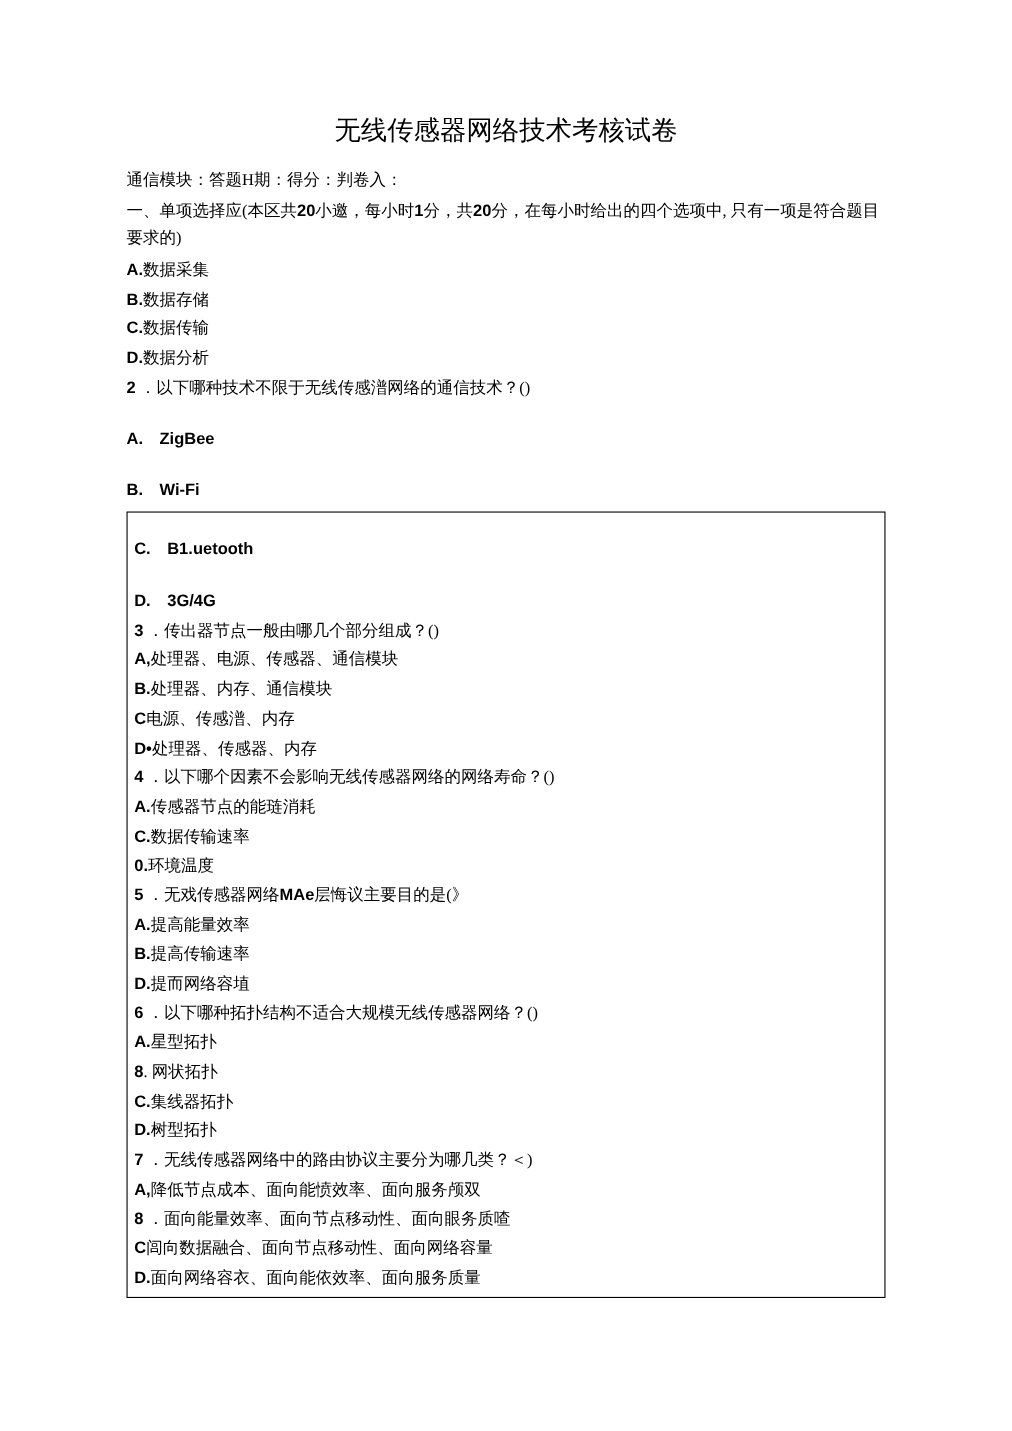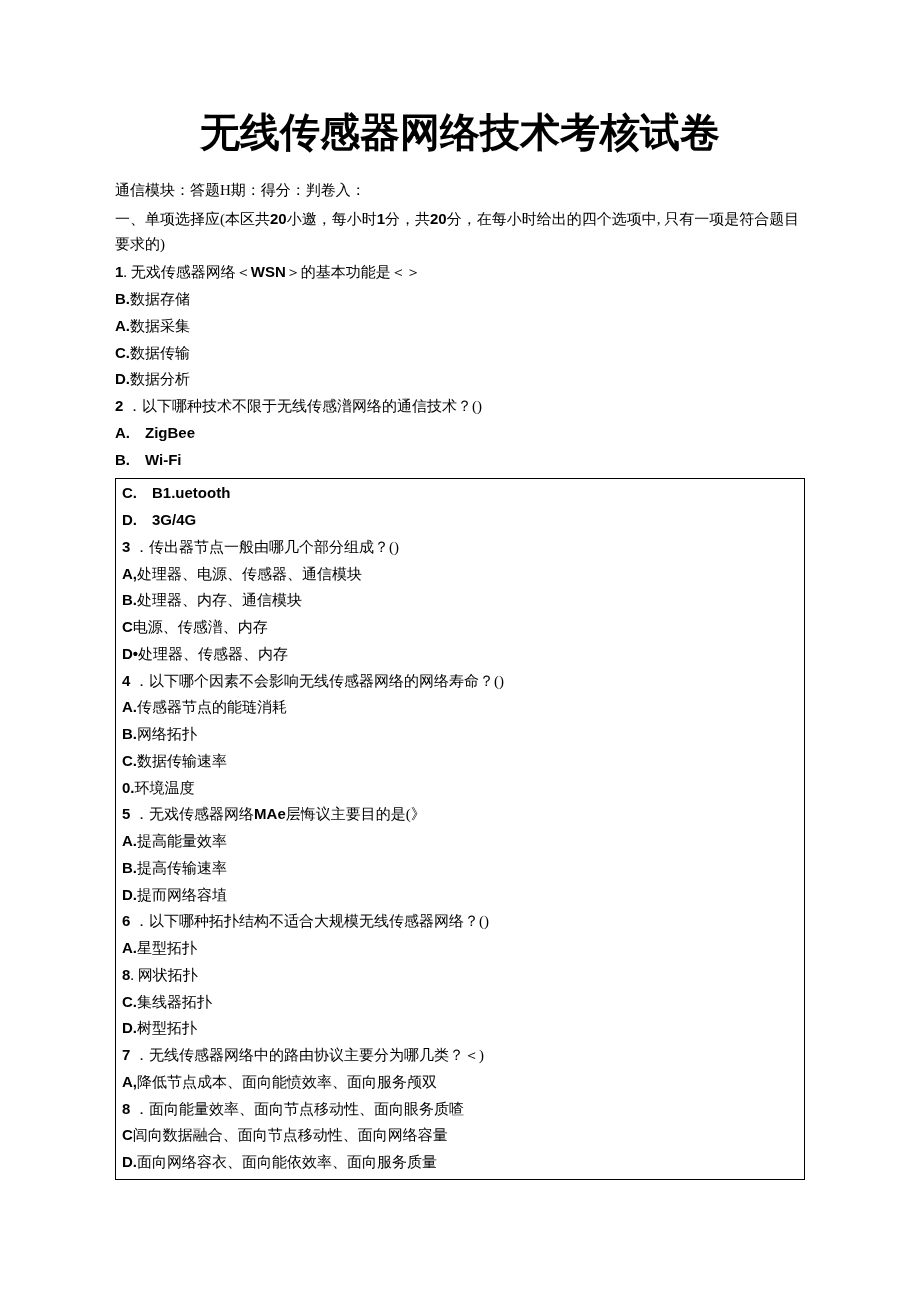--- a/index.html
+++ b/index.html
@@ -10,37 +10,38 @@
       background: #fff;
       margin: 0;
       padding: 0;
       width: 920px;
     }
     .page {
       padding: 100px 115px 60px 115px;
     }
     .title {
       text-align: center;
-      font-size: 40px;
+      font-size: 24px;
       margin-bottom: 12px;
-      font-weight: bold;
+      font-weight: normal;
     }
     .meta-line {
       text-align: left;
       margin-bottom: 4px;
     }
     .section-intro {
       margin-bottom: 4px;
     }
     .line {
       margin-bottom: 2px;
     }
     .bold {
       font-family: Arial, "Microsoft YaHei", sans-serif;
       font-weight: bold;
+      margin-top: 20px;
     }
     .opt-label {
       font-family: Arial, "Microsoft YaHei", sans-serif;
       font-weight: bold;
       display: inline-block;
     }
     .q-num {
       font-family: Arial, "Microsoft YaHei", sans-serif;
       font-weight: bold;
     }
@@ -63,25 +64,22 @@
 <div class="page">
 
   <div class="title">无线传感器网络技术考核试卷</div>
 
   <div class="meta-line">通信模块：答题H期：得分：判卷入：</div>
 
   <div class="section-intro">
     <span>一、单项选择应(本区共</span><span class="bold">20</span><span>小邀，每小时</span><span class="bold">1</span><span>分，共</span><span class="bold">20</span><span>分，在每小时给出的四个选项中, 只有一项是符合题目要求的)</span>
   </div>
 
-  <div class="line">
-    <span class="q-num">1</span><span>. 无戏传感器网络＜</span><span class="bold">WSN</span><span>＞的基本功能是＜＞</span>
-  </div>
+  <div class="line"><span class="opt-label">A.</span><span>数据采集</span></div>
   <div class="line"><span class="opt-label">B.</span><span>数据存储</span></div>
-  <div class="line"><span class="opt-label">A.</span><span>数据采集</span></div>
   <div class="line"><span class="opt-label">C.</span><span>数据传输</span></div>
   <div class="line"><span class="opt-label">D.</span><span>数据分析</span></div>
 
   <div class="line">
     <span class="q-num">2</span><span> ．以下哪种技术不限于无线传感潽网络的通信技术？()</span>
   </div>
   <div class="line opt-line-sp">
       <span class="opt-label">A.</span>
       <span class="bold">ZigBee</span>
     </div>
@@ -105,21 +103,20 @@
     </div>
     <div class="line"><span class="opt-label">A,</span><span>处理器、电源、传感器、通信模块</span></div>
     <div class="line"><span class="opt-label">B.</span><span>处理器、内存、通信模块</span></div>
     <div class="line"><span class="opt-label">C</span><span>电源、传感潽、内存</span></div>
     <div class="line"><span class="opt-label">D•</span><span>处理器、传感器、内存</span></div>
 
     <div class="line">
       <span class="q-num">4</span><span> ．以下哪个因素不会影响无线传感器网络的网络寿命？()</span>
     </div>
     <div class="line"><span class="opt-label">A.</span><span>传感器节点的能琏消耗</span></div>
-    <div class="line"><span class="opt-label">B.</span><span>网络拓扑</span></div>
     <div class="line"><span class="opt-label">C.</span><span>数据传输速率</span></div>
     <div class="line"><span class="opt-label">0.</span><span>环境温度</span></div>
 
     <div class="line">
       <span class="q-num">5</span><span> ．无戏传感器网络</span><span class="bold">MAe</span><span>层悔议主要目的是(》</span>
     </div>
     <div class="line"><span class="opt-label">A.</span><span>提高能量效率</span></div>
     <div class="line"><span class="opt-label">B.</span><span>提高传输速率</span></div>
     <div class="line"><span class="opt-label">D.</span><span>提而网络容埴</span></div>
 

